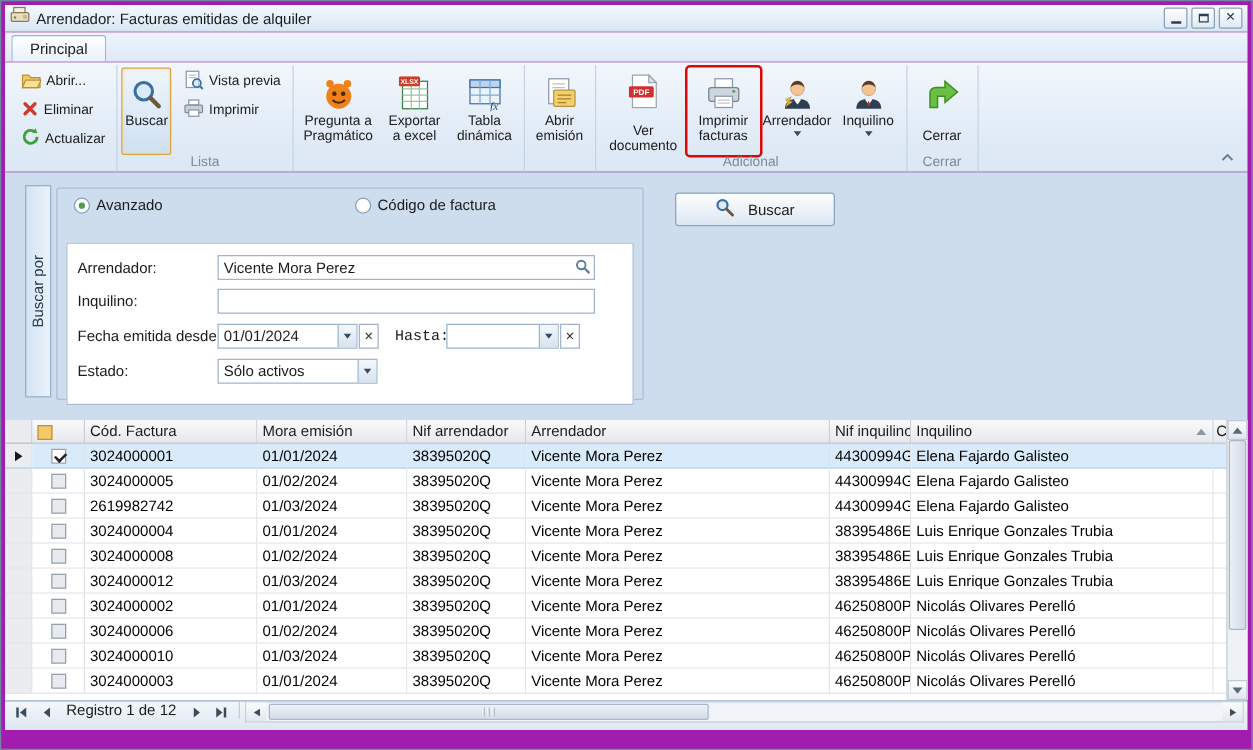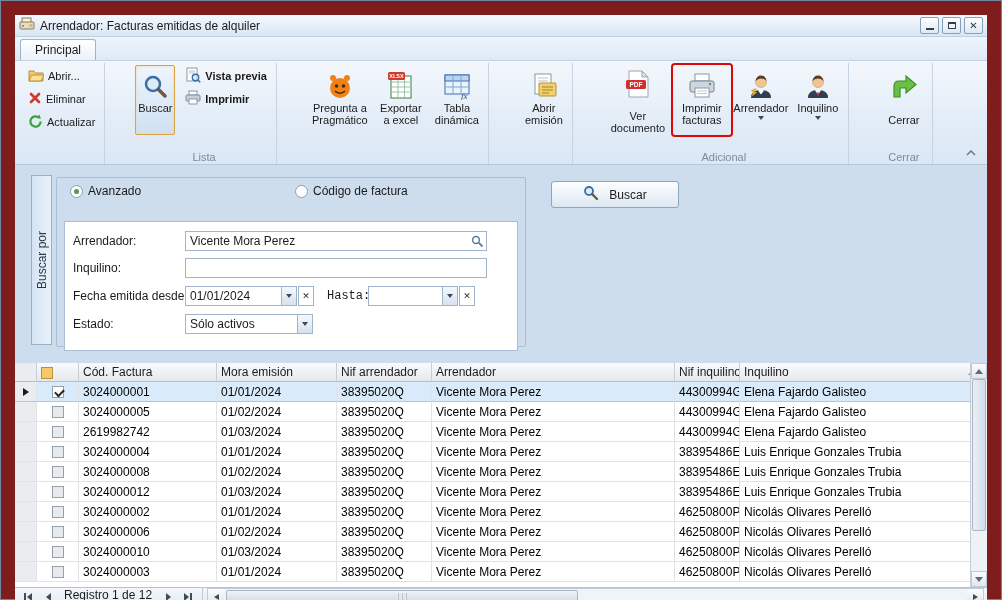--- a/index.html
+++ b/index.html
@@ -1,38 +1,38 @@
 <!DOCTYPE html>
 <html><head>
 <meta charset="utf-8">
 <style>
   * { margin:0; padding:0; box-sizing:border-box; }
   html,body { width:1002px; height:600px; font-family:"Liberation Sans","DejaVu Sans",sans-serif; }
   body { background:#9fb6cf; }
 
-  .window { width:1002px; height:600px; border:1px solid #6f87a3; background:#7f1d1d; padding:14px; position:relative; }
+  .window { width:1002px; height:600px; border:1px solid #6f87a3; background:#a21caf; padding:3px; position:relative; }
 
   
   .titlebar { height:22px; display:flex; align-items:center; padding:0 4px 0 4px;
     background:linear-gradient(#f4f9fe,#d8e6f4); border-bottom:1px solid #bcd0e4; }
   .title-text { font-size:12px; color:#1b1b1b; margin-left:5px; flex:1; white-space:nowrap; }
   .winbtns { display:flex; gap:3px; }
   .winbtn { width:19px; height:17px; border:1px solid #8aa0b8; border-radius:2px;
     background:linear-gradient(#fefeff,#dfe9f3); display:flex; align-items:center; justify-content:center;
     font-size:10px; color:#2a3a4a; }
   .glyph-min { width:8px; height:2px; background:#2f3f4f; margin-top:7px; }
   .glyph-max { width:8px; height:7px; border:1px solid #2f3f4f; border-top-width:2px; }
 
   
   .tabstrip { height:24px; background:linear-gradient(#eef4fb,#dfe9f6); border-bottom:1px solid #c3d2e2;
     display:flex; align-items:flex-end; padding-left:5px; }
   .ribbon-tab { padding:3px 14px 3px; font-size:12px; color:#1b1b1b; background:linear-gradient(#ffffff,#e9f1f9);
     border:1px solid #9fb4cc; border-bottom:none; border-radius:3px 3px 0 0; }
-  .ribbon { height:104px; background:linear-gradient(#f3f7fc,#e2ecf7 60%,#dbe7f5); border-bottom:1px solid #b9c8da;
-    display:flex; align-items:stretch; padding:2px 2px 0 4px; position:relative;gap:27px; }
+  .ribbon { height:88px; background:linear-gradient(#f3f7fc,#e2ecf7 60%,#dbe7f5); border-bottom:1px solid #b9c8da;
+    display:flex; align-items:stretch; padding:2px 2px 0 4px; position:relative; }
   .rgroup { position:relative; display:flex; align-items:flex-start; border-right:1px solid #c5d3e2;
     padding:2px 3px 14px 3px; }
   .rg-caption { position:absolute; bottom:1px; left:0; right:0; text-align:center; font-size:11px; color:#7d8a9a; }
   .colstack { display:flex; flex-direction:column; gap:1px; }
   .smallbtn { display:flex; align-items:center; gap:4px; padding:2px 5px; height:22px; font-size:11px;
     color:#1b1b1b; border:1px solid transparent; border-radius:2px; cursor:default; }
   .bigbtn { width:56px; height:70px; display:flex; flex-direction:column; align-items:center; padding-top:4px;
     font-size:11px; color:#1b1b1b; border:1px solid transparent; border-radius:2px; cursor:default; text-align:center; }
   .bigbtn .icn { height:32px; display:flex; align-items:center; justify-content:center;text-align:center; }
   .bb-lbl { line-height:12px; }
@@ -203,21 +203,21 @@
     <div class="rgroup">
       <div class="bigbtn narrow checked">
         <span class="icn">
           <svg width="26" height="26" viewBox="0 0 26 26">
             <circle cx="11" cy="11" r="7" fill="#dcebf7" stroke="#3a6ea5" stroke-width="2.5"></circle>
             <line x1="16.5" y1="16.5" x2="23" y2="23" stroke="#6b5a3e" stroke-width="3.5" stroke-linecap="round"></line>
           </svg>
         </span>
         <span class="bb-lbl">Buscar</span>
       </div>
-      <div class="colstack" style="margin-left:4px;font-weight:bold;">
+      <div class="colstack" style="margin-left:4px;">
         <div class="smallbtn">
           <span>
             <svg width="16" height="16" viewBox="0 0 16 16">
               <rect x="2" y="1" width="10" height="13" fill="#fff" stroke="#8a98a8"></rect>
               <line x1="4" y1="4" x2="10" y2="4" stroke="#b8c2cc"></line>
               <line x1="4" y1="6" x2="10" y2="6" stroke="#b8c2cc"></line>
               <circle cx="10.5" cy="10.5" r="3.2" fill="#cfe2f3" fill-opacity="0.7" stroke="#3a6ea5" stroke-width="1.4"></circle>
               <line x1="13" y1="13" x2="15.2" y2="15.2" stroke="#3a6ea5" stroke-width="1.6"></line>
             </svg>
           </span>

